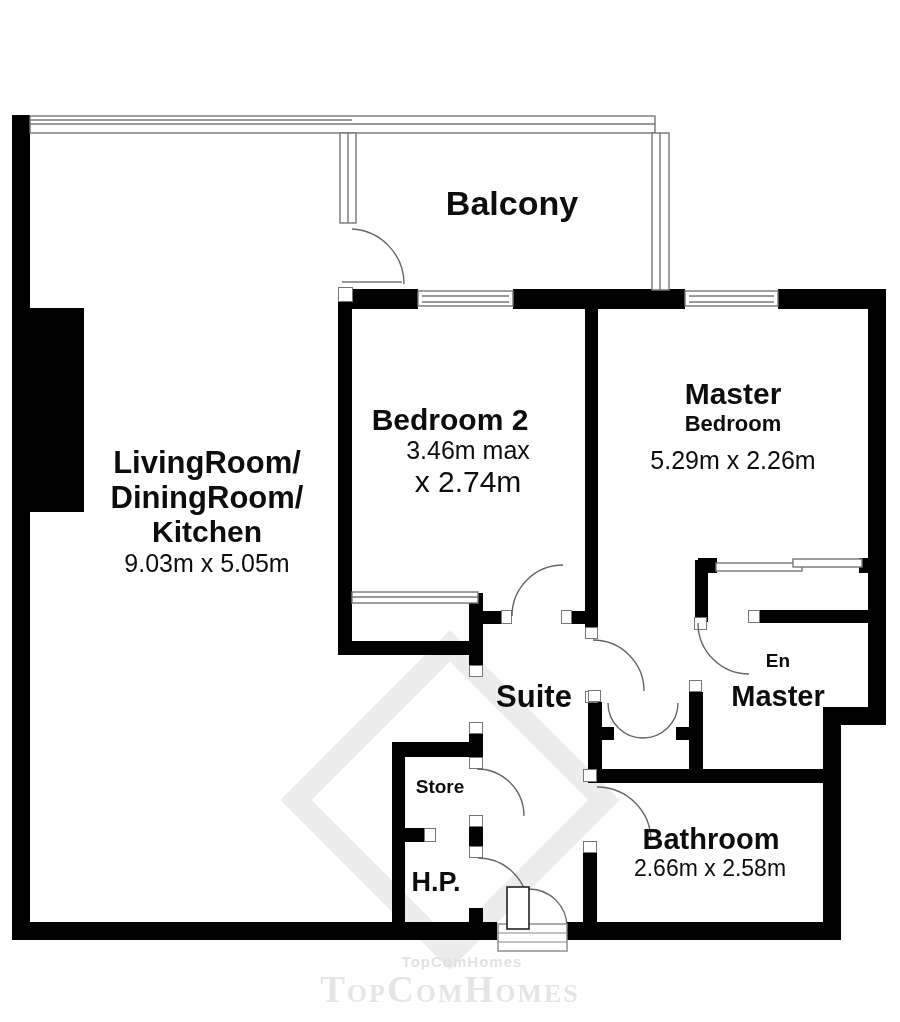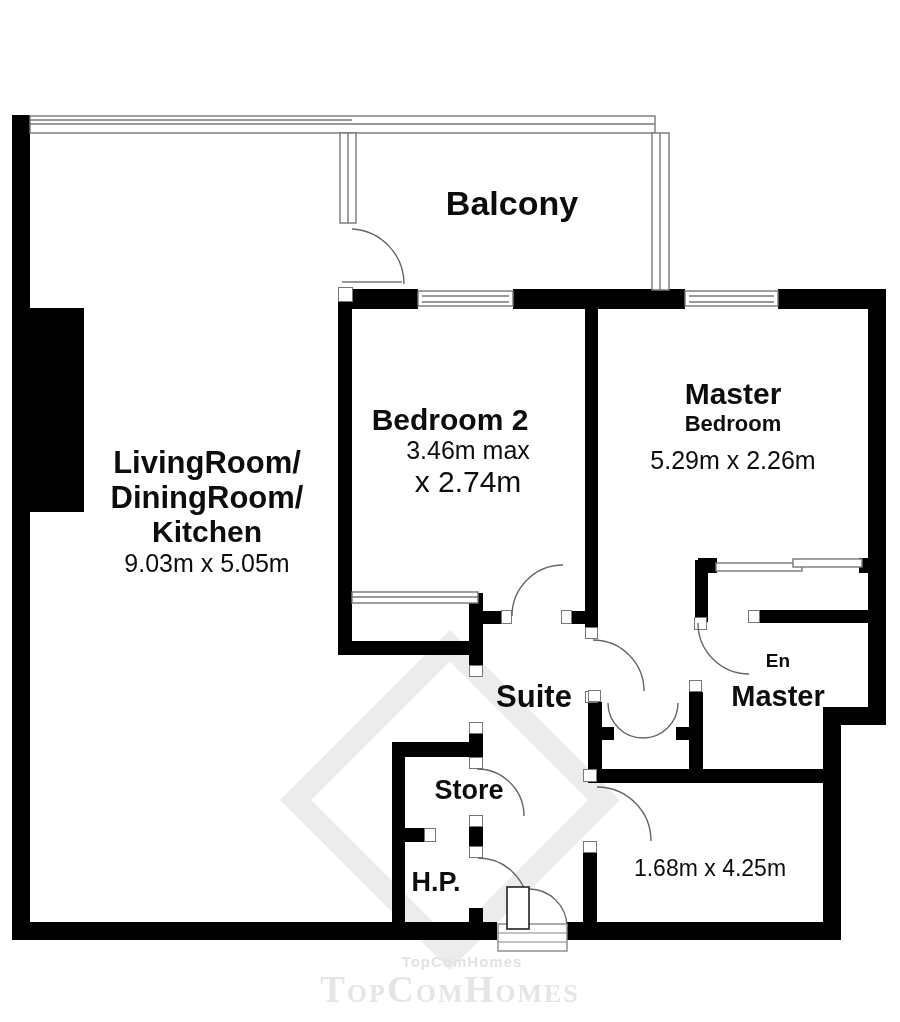--- a/index.html
+++ b/index.html
@@ -135,20 +135,21 @@
 
   <div class="lbl" style="left:733px;top:379px;font-size:30px">Master</div>
   <div class="lbl" style="left:733px;top:413px;font-size:22px">Bedroom</div>
   <div class="lbl dims" style="left:733px;top:448px;font-size:25px">5.29m x 2.26m</div>
 
   <div class="lbl" style="left:534px;top:681px;font-size:31px">Suite</div>
 
   <div class="lbl" style="left:778px;top:651px;font-size:19px">En</div>
   <div class="lbl" style="left:778px;top:682px;font-size:29px">Master</div>
 
-  <div class="lbl" style="left:469px;top:777px;font-size:27px">Store</div>
+  <div class="lbl" style="left:440px;top:777px;font-size:19px">Store</div>
   <div class="lbl" style="left:436px;top:869px;font-size:27px">H.P.</div>
 
-  <div class="lbl dims" style="left:710px;top:857px;font-size:23px">1.68m x 4.25m</div>
+  <div class="lbl" style="left:711px;top:825px;font-size:29px">Bathroom</div>
+  <div class="lbl dims" style="left:710px;top:857px;font-size:23px">2.66m x 2.58m</div>
 
   <div class="wm-text" id="wm-small">TopComHomes</div>
   <div class="wm-text" id="wm-large">TopComHomes</div>
 </div>
 
 </body></html>

